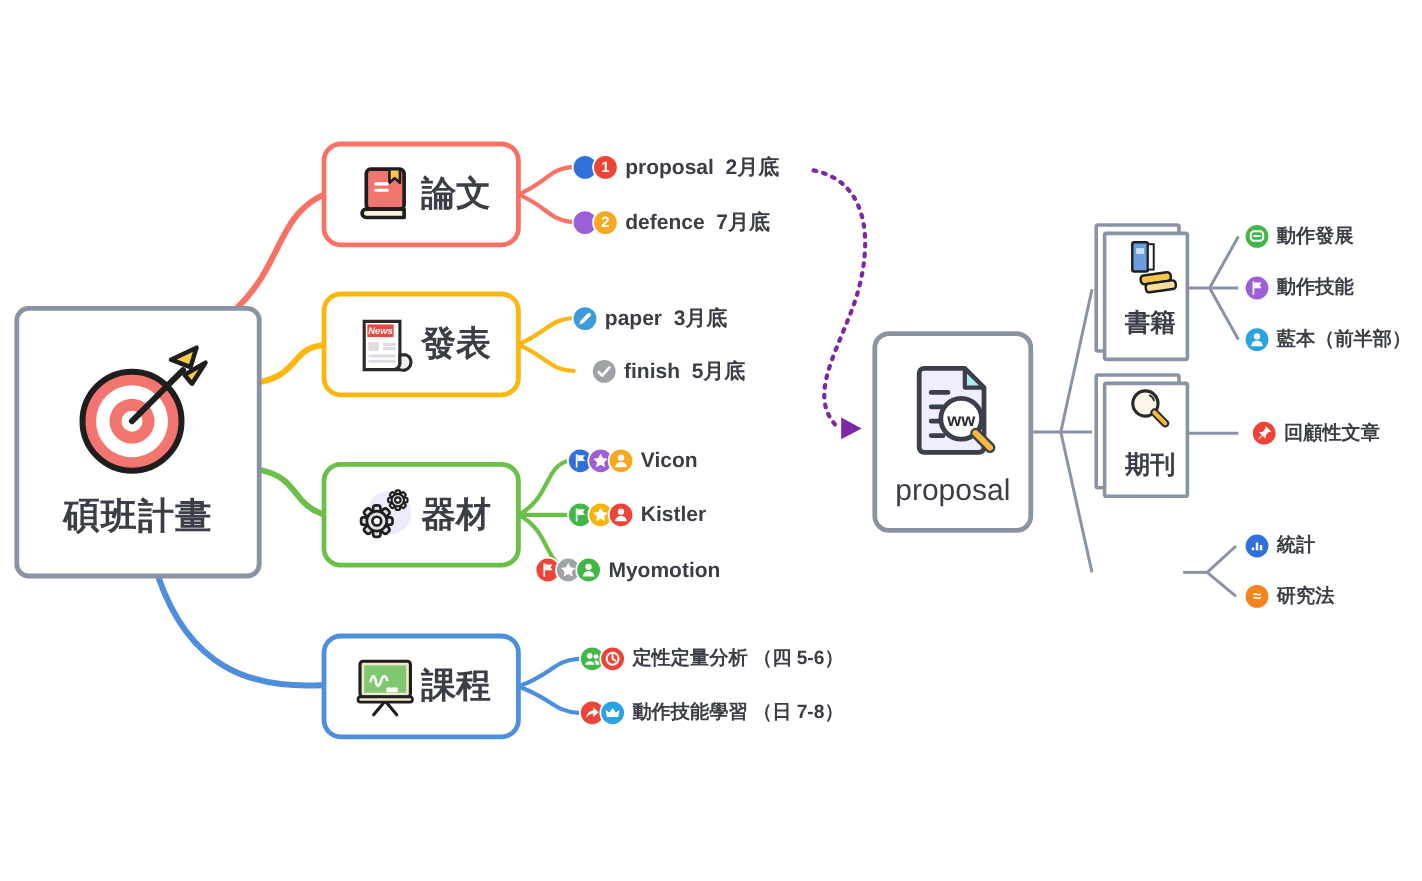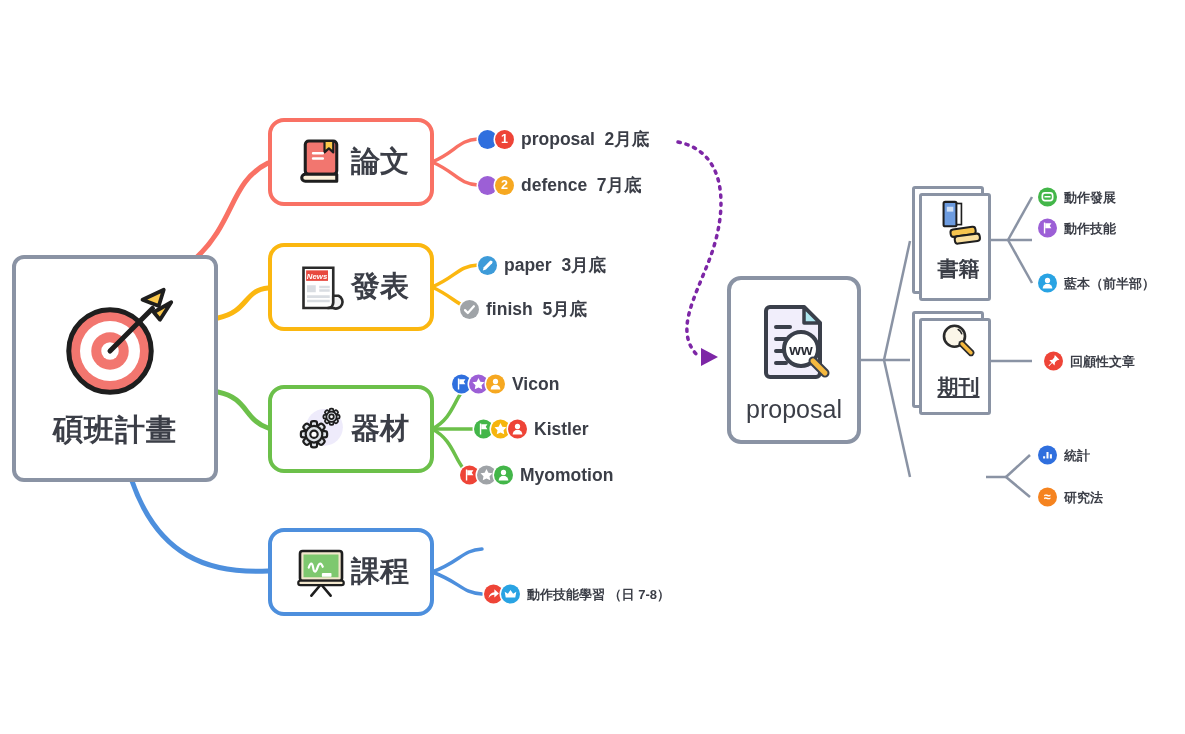--- a/index.html
+++ b/index.html
@@ -14,21 +14,21 @@
                flex-direction:row;gap:2px;}
   .branch-label{font-size:29px;font-weight:700;}
   .proposal-node{left:727px;top:276px;width:134px;height:168px;border-width:4px;border-radius:14px;}
   .proposal-label{font-size:25px;font-weight:400;margin-top:2px;}
   .group-node{left:912px;width:72px;border-width:3px;border-radius:3px;gap:6px;z-index:2;padding-left:21px;}
   .group-node::after{content:"";position:absolute;left:4px;top:4px;width:100%;height:100%;
         border:3px solid #8a93a4;border-radius:3px;background:#fff;z-index:-1;}
   .group-label{font-size:21px;font-weight:700;}
   .leaf{position:absolute;display:flex;align-items:center;gap:9px;z-index:2;transform:translateY(-50%);}
   .leaf-label{font-size:17.5px;font-weight:700;white-space:pre;}
-  .leaf-cn .leaf-label{font-size:13px;}
+  .leaf-cn .leaf-label{font-size:16px;}
   .badges{display:flex;align-items:center;}
   .badge{width:19px;height:19px;border-radius:50%;display:inline-flex;align-items:center;
          justify-content:center;color:#fff;font-size:12.5px;font-weight:700;line-height:1;
          box-shadow:0 0 0 1.5px #fff;margin-right:-2px;}
   .badge svg{width:15px;height:15px;display:block;}
   .node-icon{display:block;}
 </style>
 </head>
 <body>
 
@@ -162,31 +162,31 @@
   <div class="leaf" style="left:478px;top:265px">
     <span class="badges">
         <span class="badge" style="background: rgb(61, 155, 217);">
           <svg viewBox="0 0 16 16" fill="#fff" xmlns="http://www.w3.org/2000/svg">
             <path d="M3 13.2l1-3.4 6.5-6.5a1.5 1.5 0 0 1 2.1 0l.3.3a1.5 1.5 0 0 1 0 2.1l-6.5 6.5z"></path>
           </svg>
         </span>
       </span>
     <span class="leaf-label">paper  3月底</span>
   </div>
-  <div class="leaf" style="left:460px;top:309px">
+  <div class="leaf" style="left:494px;top:309px">
     <span class="badges">
         <span class="badge" style="background: rgb(159, 163, 167);">
           <svg viewBox="0 0 16 16" fill="#fff" xmlns="http://www.w3.org/2000/svg">
             <path d="M3.2 8.7l3 3 6.5-7.2" fill="none" stroke="#fff" stroke-width="2.4" stroke-linecap="round" stroke-linejoin="round"></path>
           </svg>
         </span>
       </span>
     <span class="leaf-label">finish  5月底</span>
   </div>
-  <div class="leaf" style="left:452px;top:384px">
+  <div class="leaf" style="left:474px;top:384px">
     <span class="badges">
         <span class="badge" style="background: rgb(47, 111, 222);">
           <svg viewBox="0 0 16 16" fill="#fff" xmlns="http://www.w3.org/2000/svg">
             <path d="M4.1 2.1h1.5v11.8H4.1z"></path>
             <path d="M5.6 3h6.6l-1.8 2.6 1.8 2.6H5.6z"></path>
           </svg>
         </span>
         <span class="badge" style="background: rgb(156, 95, 214);">
           <svg viewBox="0 0 16 16" fill="#fff" xmlns="http://www.w3.org/2000/svg">
             <path d="M8 1.6l2 4 4.4.6-3.2 3.1.8 4.4L8 11.6l-4 2.1.8-4.4L1.6 6.2 6 5.6z"></path>
@@ -216,41 +216,60 @@
         </span>
         <span class="badge" style="background: rgb(238, 68, 55);">
           <svg viewBox="0 0 16 16" fill="#fff" xmlns="http://www.w3.org/2000/svg">
             <circle cx="8" cy="5.2" r="2.8"></circle>
             <path d="M2.8 13.8a5.2 4.9 0 0 1 10.4 0z"></path>
           </svg>
         </span>
       </span>
     <span class="leaf-label">Kistler</span>
   </div>
-  <div class="leaf" style="left:460px;top:475px">
+  <div class="leaf" style="left:447px;top:475px">
     <span class="badges">
         <span class="badge" style="background: rgb(238, 68, 55);">
           <svg viewBox="0 0 16 16" fill="#fff" xmlns="http://www.w3.org/2000/svg">
             <path d="M4.1 2.1h1.5v11.8H4.1z"></path>
             <path d="M5.6 3h6.6l-1.8 2.6 1.8 2.6H5.6z"></path>
           </svg>
         </span>
         <span class="badge" style="background: rgb(159, 163, 167);">
           <svg viewBox="0 0 16 16" fill="#fff" xmlns="http://www.w3.org/2000/svg">
             <path d="M8 1.6l2 4 4.4.6-3.2 3.1.8 4.4L8 11.6l-4 2.1.8-4.4L1.6 6.2 6 5.6z"></path>
           </svg>
         </span>
         <span class="badge" style="background: rgb(67, 182, 73);">
           <svg viewBox="0 0 16 16" fill="#fff" xmlns="http://www.w3.org/2000/svg">
             <circle cx="8" cy="5.2" r="2.8"></circle>
             <path d="M2.8 13.8a5.2 4.9 0 0 1 10.4 0z"></path>
           </svg>
         </span>
       </span>
     <span class="leaf-label">Myomotion</span>
+  </div>
+  <div class="leaf leaf-cn" style="left:484px;top:549px">
+    <span class="badges">
+        <span class="badge" style="background: rgb(67, 182, 73);">
+          <svg viewBox="0 0 16 16" fill="#fff" xmlns="http://www.w3.org/2000/svg">
+            <circle cx="5.8" cy="5.4" r="2.5"></circle>
+            <path d="M1.6 13.2a4.4 4.2 0 0 1 8.4 0z"></path>
+            <circle cx="11.4" cy="6" r="2.1"></circle>
+            <path d="M10.2 9.2a3.9 3.7 0 0 1 4.2 4h-3.2z"></path>
+          </svg>
+        </span>
+        <span class="badge" style="background: rgb(238, 68, 55);">
+          <svg viewBox="0 0 16 16" fill="#fff" xmlns="http://www.w3.org/2000/svg">
+            <circle cx="8" cy="8" r="5.3" fill="none" stroke="#fff" stroke-width="1.8"></circle>
+            <path d="M8 4.7V8l2.4 1.6" fill="none" stroke="#fff" stroke-width="1.8" stroke-linecap="round"></path>
+          </svg>
+        </span>
+      </span>
+    <span class="leaf-label">定性定量分析 （四 5-6）</span>
   </div>
   <div class="leaf leaf-cn" style="left:484px;top:594px">
     <span class="badges">
         <span class="badge" style="background: rgb(238, 68, 55);">
           <svg viewBox="0 0 16 16" fill="#fff" xmlns="http://www.w3.org/2000/svg">
             <path d="M2.7 12.4c.5-4.1 2.9-6.2 6.2-6.4V3l4.9 4.4-4.9 4.4V8.9c-2.5 0-4.5 1-6.2 3.5z"></path>
           </svg>
         </span>
         <span class="badge" style="background: rgb(41, 163, 227);">
           <svg viewBox="0 0 16 16" fill="#fff" xmlns="http://www.w3.org/2000/svg">
@@ -280,21 +299,21 @@
       <rect x="29" y="8" width="6" height="26" fill="#fff" stroke="#1e1e1e" stroke-width="2"></rect>
       <rect x="17" y="12" width="8" height="6" fill="#cfe0f6"></rect>
       <g transform="rotate(-8 40 46)">
         <rect x="22" y="38" width="31" height="9" rx="3.5" fill="#f6c44e" stroke="#1e1e1e" stroke-width="2.5"></rect>
         <rect x="26" y="47" width="31" height="9" rx="3.5" fill="#fadf9e" stroke="#1e1e1e" stroke-width="2.5"></rect>
       </g>
     </svg>
     <div class="group-label">書籍</div>
   </div>
 
-  <div class="node group-node" style="top: 311px; height: 97px; border-color: rgb(138, 147, 164); text-decoration: underline;">
+  <div class="node group-node" style="top: 311px; height: 97px; border-color: rgb(138, 147, 164);">
     <svg class="node-icon" width="48" height="48" viewBox="0 0 64 64">
       <circle cx="26" cy="23" r="14" fill="#fbf6e8" stroke="#2a2a2a" stroke-width="3.5"></circle>
       <path d="M31 14 a9 9 0 0 1 4.5 5.5" stroke="#2a2a2a" stroke-width="2.2" fill="none" stroke-linecap="round"></path>
       <path d="M36 33 L48 45" stroke="#2a2a2a" stroke-width="9" stroke-linecap="round"></path>
       <path d="M36 33 L48 45" stroke="#f5b940" stroke-width="4.5" stroke-linecap="round"></path>
     </svg>
     <div class="group-label">期刊</div>
   </div>
 
 
@@ -302,21 +321,21 @@
     <span class="badges">
         <span class="badge" style="background: rgb(67, 182, 73);">
           <svg viewBox="0 0 16 16" fill="#fff" xmlns="http://www.w3.org/2000/svg">
             <rect x="2.5" y="3.5" width="11" height="8.4" rx="2.8" fill="none" stroke="#fff" stroke-width="1.8"></rect>
             <path d="M5.5 7.7h5" stroke="#fff" stroke-width="1.8" stroke-linecap="round"></path>
           </svg>
         </span>
       </span>
     <span class="leaf-label">動作發展</span>
   </div>
-  <div class="leaf leaf-cn" style="left:1038px;top:228px">
+  <div class="leaf leaf-cn" style="left:1038px;top:240px">
     <span class="badges">
         <span class="badge" style="background: rgb(156, 95, 214);">
           <svg viewBox="0 0 16 16" fill="#fff" xmlns="http://www.w3.org/2000/svg">
             <path d="M4.1 2.1h1.5v11.8H4.1z"></path>
             <path d="M5.6 3h6.6l-1.8 2.6 1.8 2.6H5.6z"></path>
           </svg>
         </span>
       </span>
     <span class="leaf-label">動作技能</span>
   </div>

